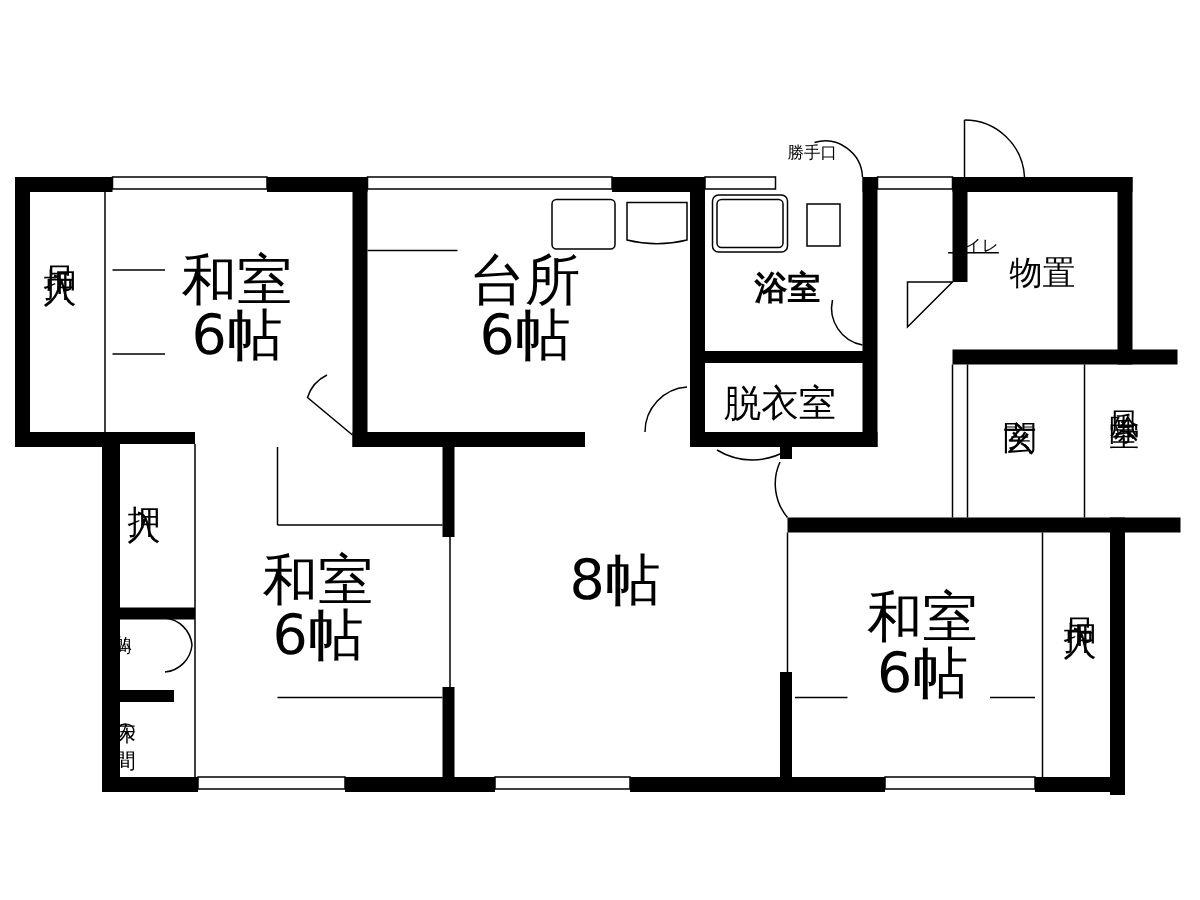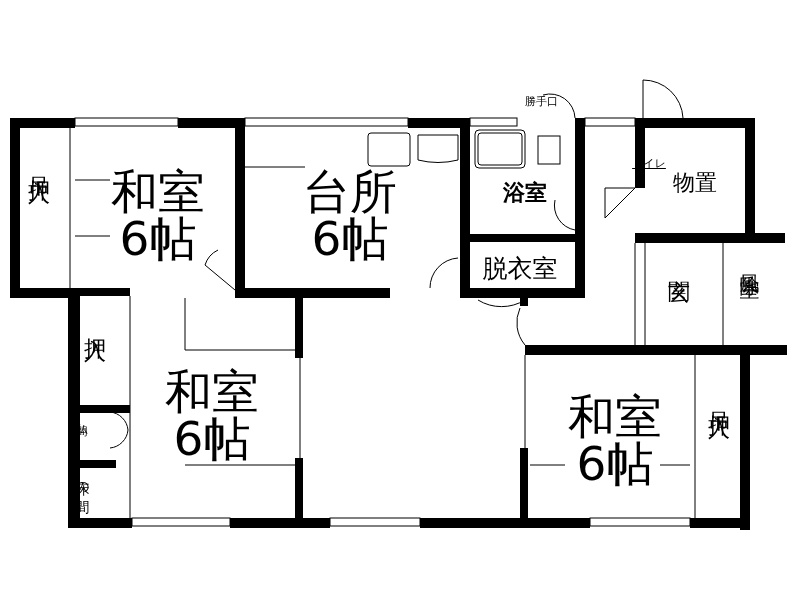--- a/index.html
+++ b/index.html
@@ -1,19 +1,19 @@
 <!DOCTYPE html>
 <html><head>
 <meta charset="utf-8">
 <style>
   html,body{margin:0;padding:0;background:#fff;}
   body{width:800px;height:600px;overflow:hidden;position:relative;font-family:"DejaVu Sans","Liberation Sans",sans-serif;}
   svg{position:absolute;left:0;top:0;}
   .lbl{position:absolute;color:#000;text-align:center;line-height:1;white-space:nowrap;}
-  .big{font-size:47px;}
+  .big{font-size:37px;}
   .med{font-size:22px;}
   .sm{font-size:11px;}
   .vert{writing-mode:vertical-rl;text-orientation:upright;letter-spacing:2px;}
 </style>
 </head>
 <body>
 
 <svg width="800" height="600" viewBox="0 0 800 600">
   <g fill="#000" stroke="none">
 
@@ -108,20 +108,21 @@
 <div class="lbl sm" style="left:624px;top:158px;width:50px;text-decoration:underline;">トイレ</div>
 <div class="lbl med" style="left:660px;top:172px;width:70px;">物置</div>
 <div class="lbl sm" style="left:475px;top:256px;width:90px;font-size:25px;">脱衣室</div>
 <div class="lbl med vert" style="left:668px;top:262px;">玄関</div>
 <div class="lbl sm vert" style="left:740px;top:258px;font-size:20px;">風除室</div>
 <div class="lbl big" style="left:162px;top:368px;width:100px;">
   <div>和室</div>
   <div>6帖</div>
 </div>
 <div class="lbl big" style="left:360px;top:368px;width:100px;">
+  <div>8帖</div>
 </div>
 <div class="lbl big" style="left:565px;top:393px;width:100px;">
   <div>和室</div>
   <div>6帖</div>
 </div>
 
 <div class="lbl med vert" style="left:28px;top:160px;">吊押入</div>
 <div class="lbl med vert" style="left:84px;top:320px;">押入</div>
 <div class="lbl sm vert" style="left:76px;top:415px;">仏間</div>
 <div class="lbl sm vert" style="left:76px;top:470px;font-size:14px;">床の間</div>

